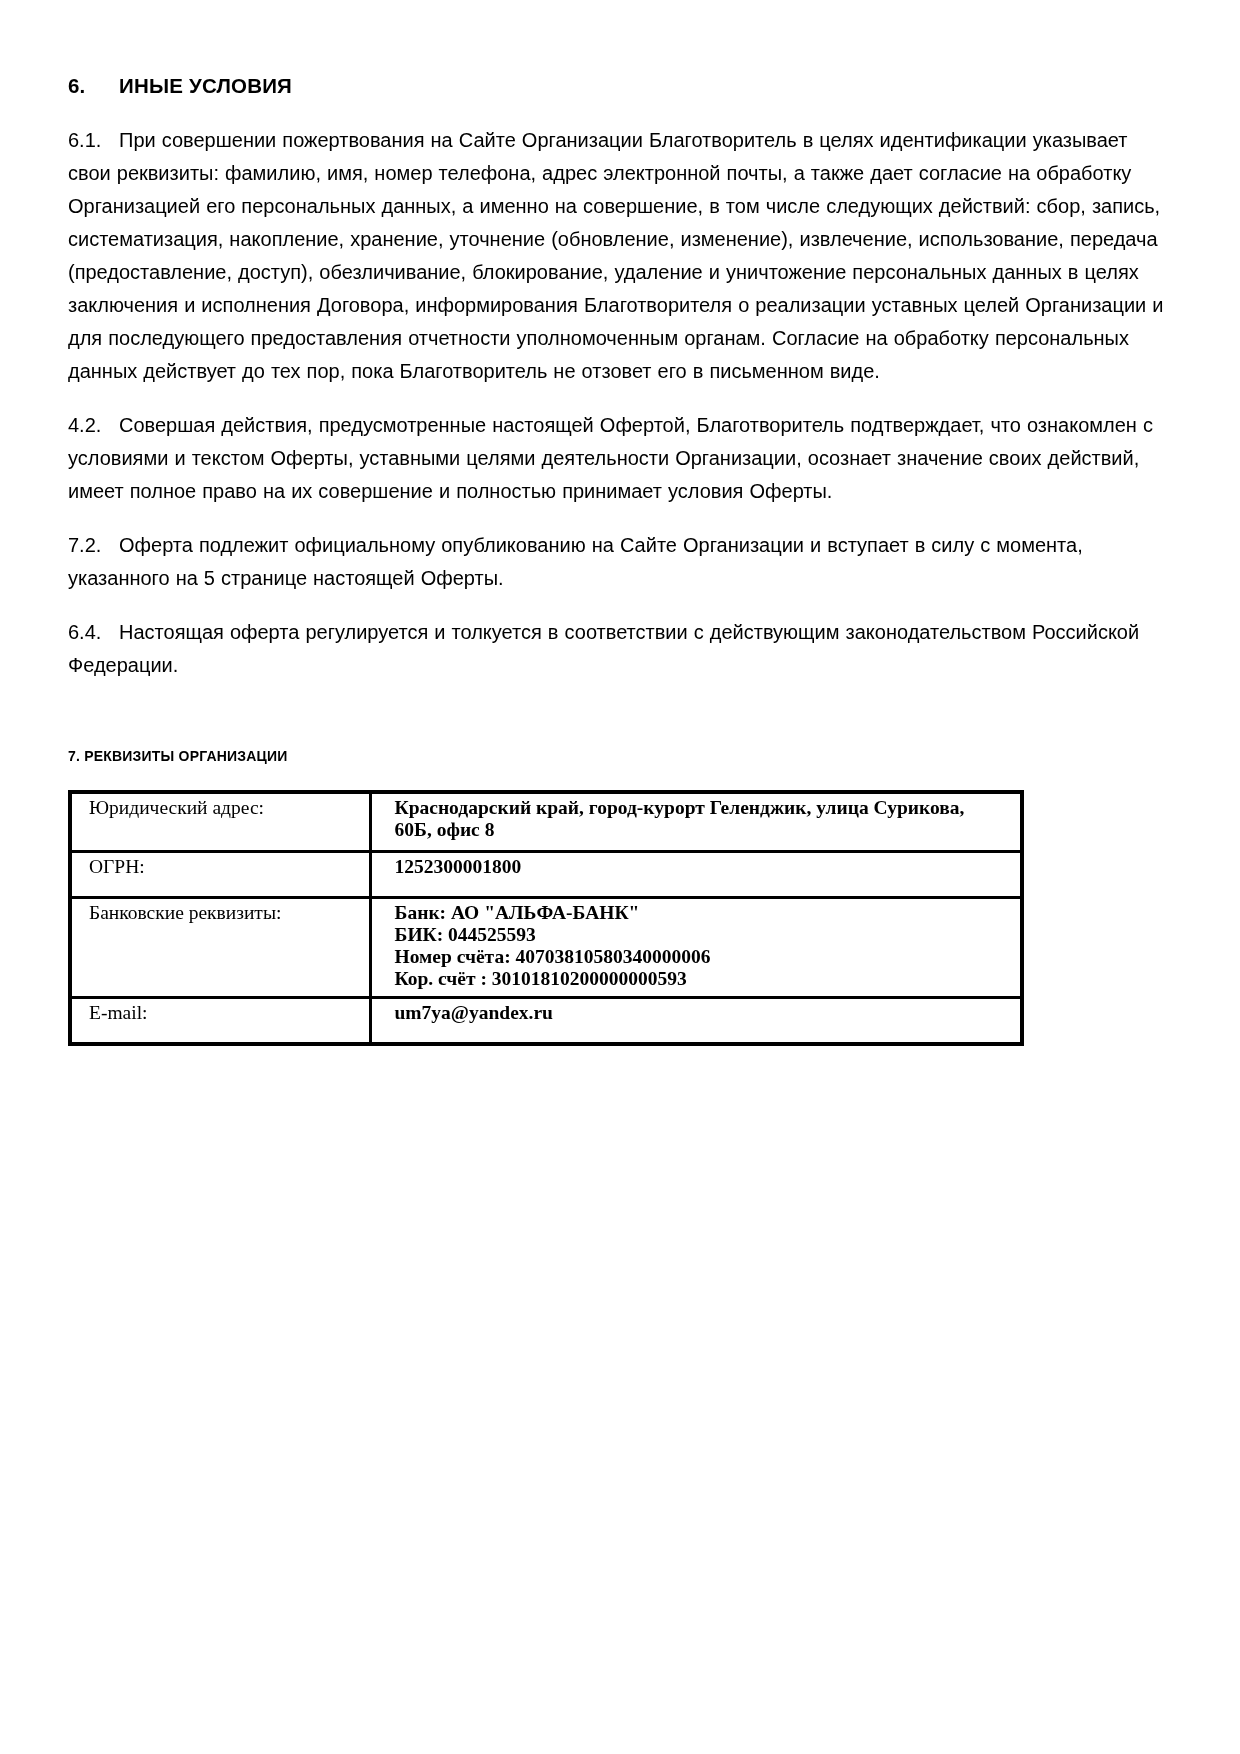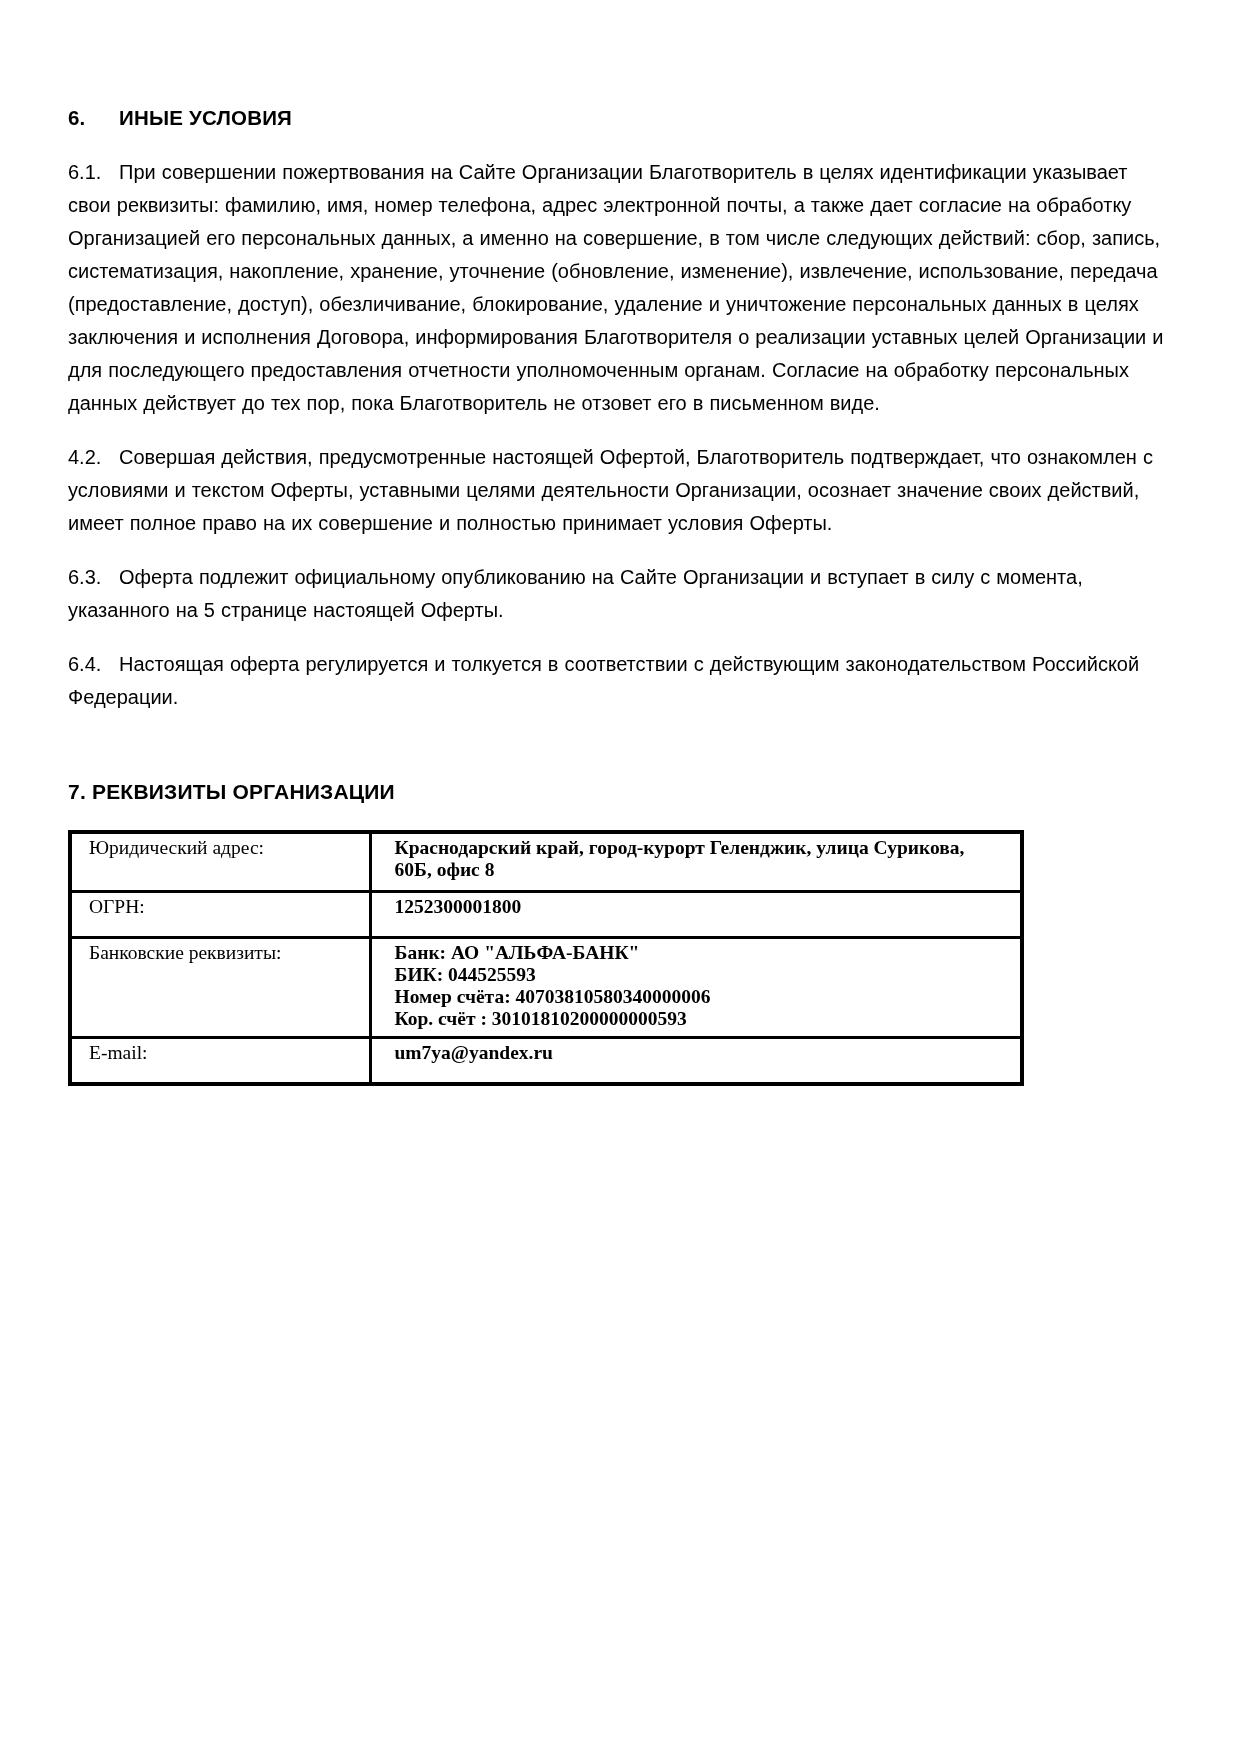--- a/index.html
+++ b/index.html
@@ -7,21 +7,21 @@
     padding: 0;
     background: #ffffff;
   }
   .page {
     position: relative;
     width: 1240px;
     height: 1754px;
     background: #ffffff;
     color: #000000;
     box-sizing: border-box;
-    padding: 106px 68px 0 68px;
+    padding: 74px 68px 0 68px;
     font-family: "Liberation Sans", sans-serif;
     overflow: hidden;
   }
   .sec6-heading {
     font-size: 20.5px;
     font-weight: bold;
     margin: 0 0 26px 0;
     letter-spacing: 0.2px;
   }
   .num-tab {
@@ -30,21 +30,21 @@
   }
   .para {
     width: 1106px;
     font-size: 20px;
     line-height: 33px;
     margin: 0 0 21px 0;
     text-align: left;
     word-spacing: 0.5px;
   }
   .sec7-heading {
-    font-size: 21px;
+    font-size: 14px;
     font-weight: bold;
     margin: 66px 0 0 0;
     letter-spacing: 0.2px;
   }
   table.req-table {
     margin-top: 26px;
     width: 956px;
     border-collapse: collapse;
     border: 4px solid #000000;
     font-family: "Liberation Serif", serif;
@@ -86,21 +86,21 @@
 
   <p class="para">
     <span class="num-tab">6.1.</span><span>При совершении пожертвования на Сайте Организации Благотворитель в целях идентификации указывает свои реквизиты: фамилию, имя, номер телефона, адрес электронной почты, а также дает согласие на обработку Организацией его персональных данных, а именно на совершение, в том числе следующих действий: сбор, запись, систематизация, накопление, хранение, уточнение (обновление, изменение), извлечение, использование, передача (предоставление, доступ),  обезличивание, блокирование, удаление и уничтожение персональных данных в целях заключения и исполнения Договора, информирования Благотворителя о реализации уставных целей Организации и для последующего  предоставления отчетности уполномоченным органам. Согласие на обработку персональных данных действует до тех пор, пока Благотворитель не отзовет его в письменном виде.</span>
   </p>
 
   <p class="para">
     <span class="num-tab">4.2.</span><span>Совершая действия, предусмотренные настоящей Офертой, Благотворитель подтверждает, что ознакомлен с условиями и текстом Оферты, уставными целями деятельности Организации, осознает значение своих действий, имеет полное право на их совершение и полностью принимает условия Оферты.</span>
   </p>
 
   <p class="para">
-    <span class="num-tab">6.3.</span><span>Оферта подлежит официальному опубликованию на Сайте Организации и вступает в силу с момента, указанного на 5 странице настоящей Оферты.</span>
+    <span class="num-tab">7.2.</span><span>Оферта подлежит официальному опубликованию на Сайте Организации и вступает в силу с момента, указанного на 5 странице настоящей Оферты.</span>
   </p>
 
   <p class="para">
     <span class="num-tab">6.4.</span><span>Настоящая оферта регулируется и толкуется в соответствии с действующим законодательством Российской Федерации.</span>
   </p>
 
   <div class="sec7-heading">7. РЕКВИЗИТЫ ОРГАНИЗАЦИИ</div>
 
   <table class="req-table">
     <tbody>

